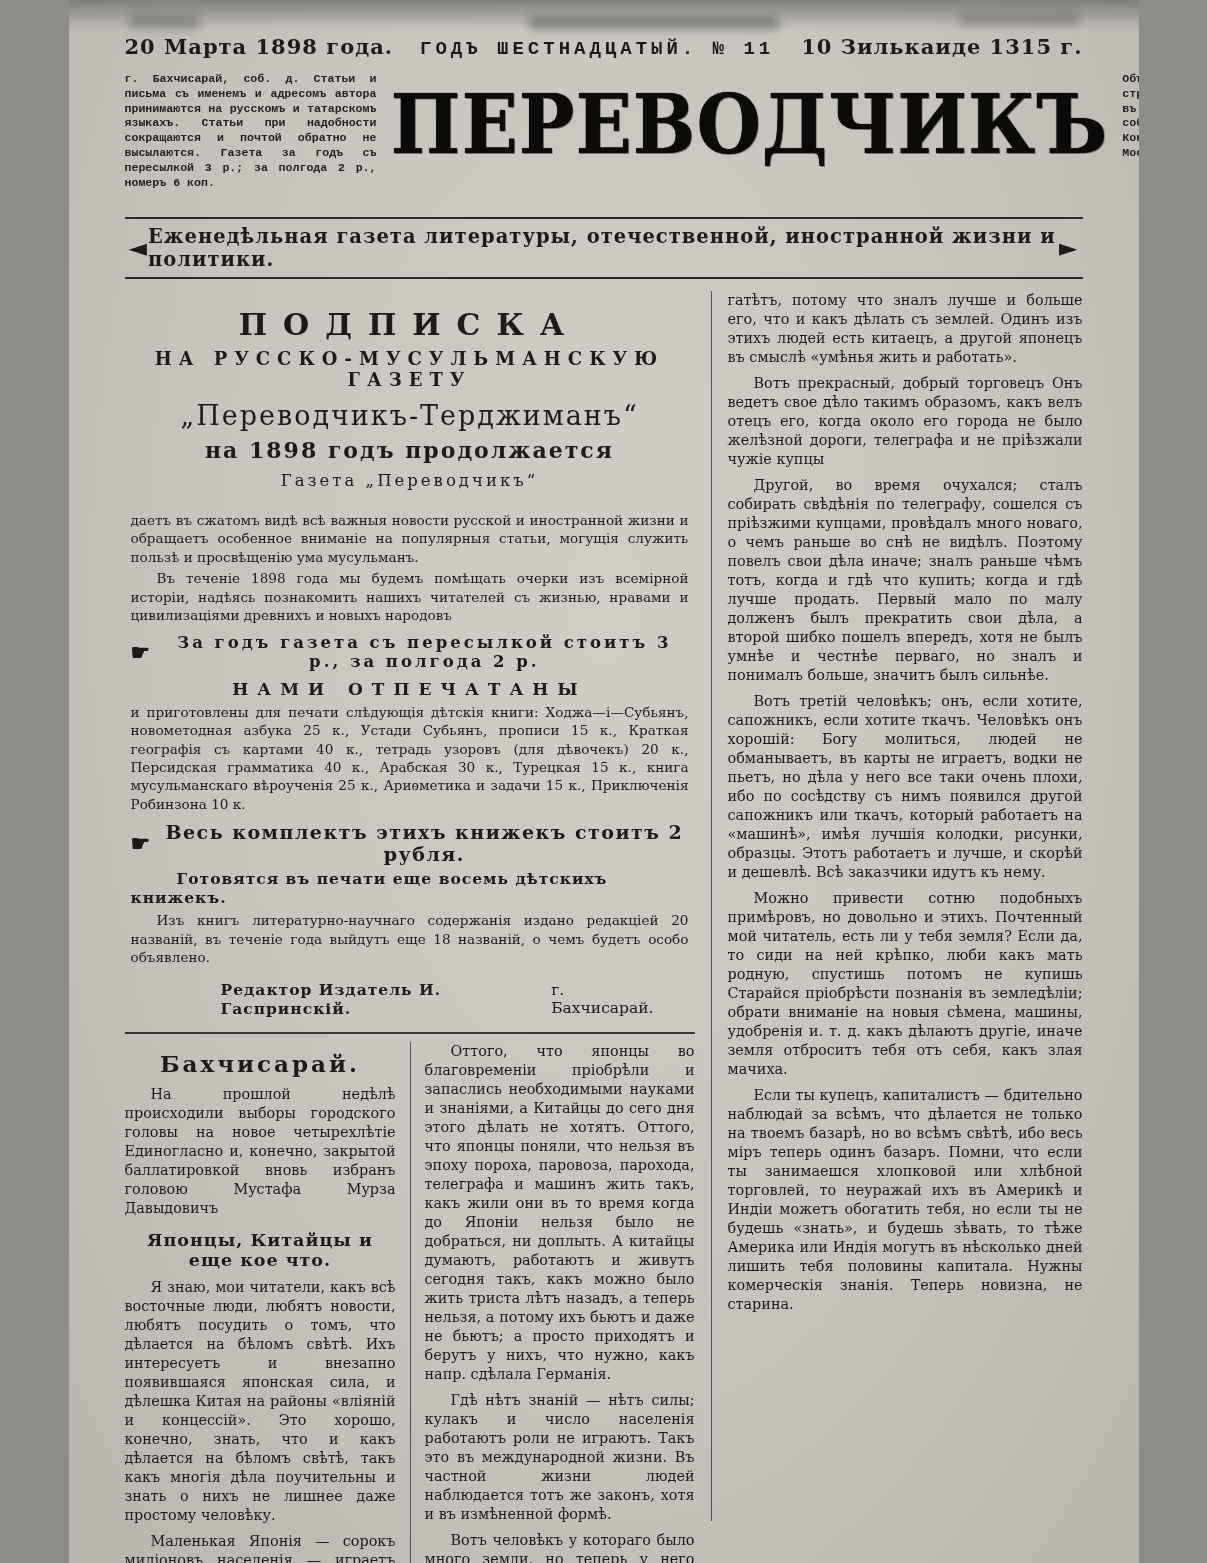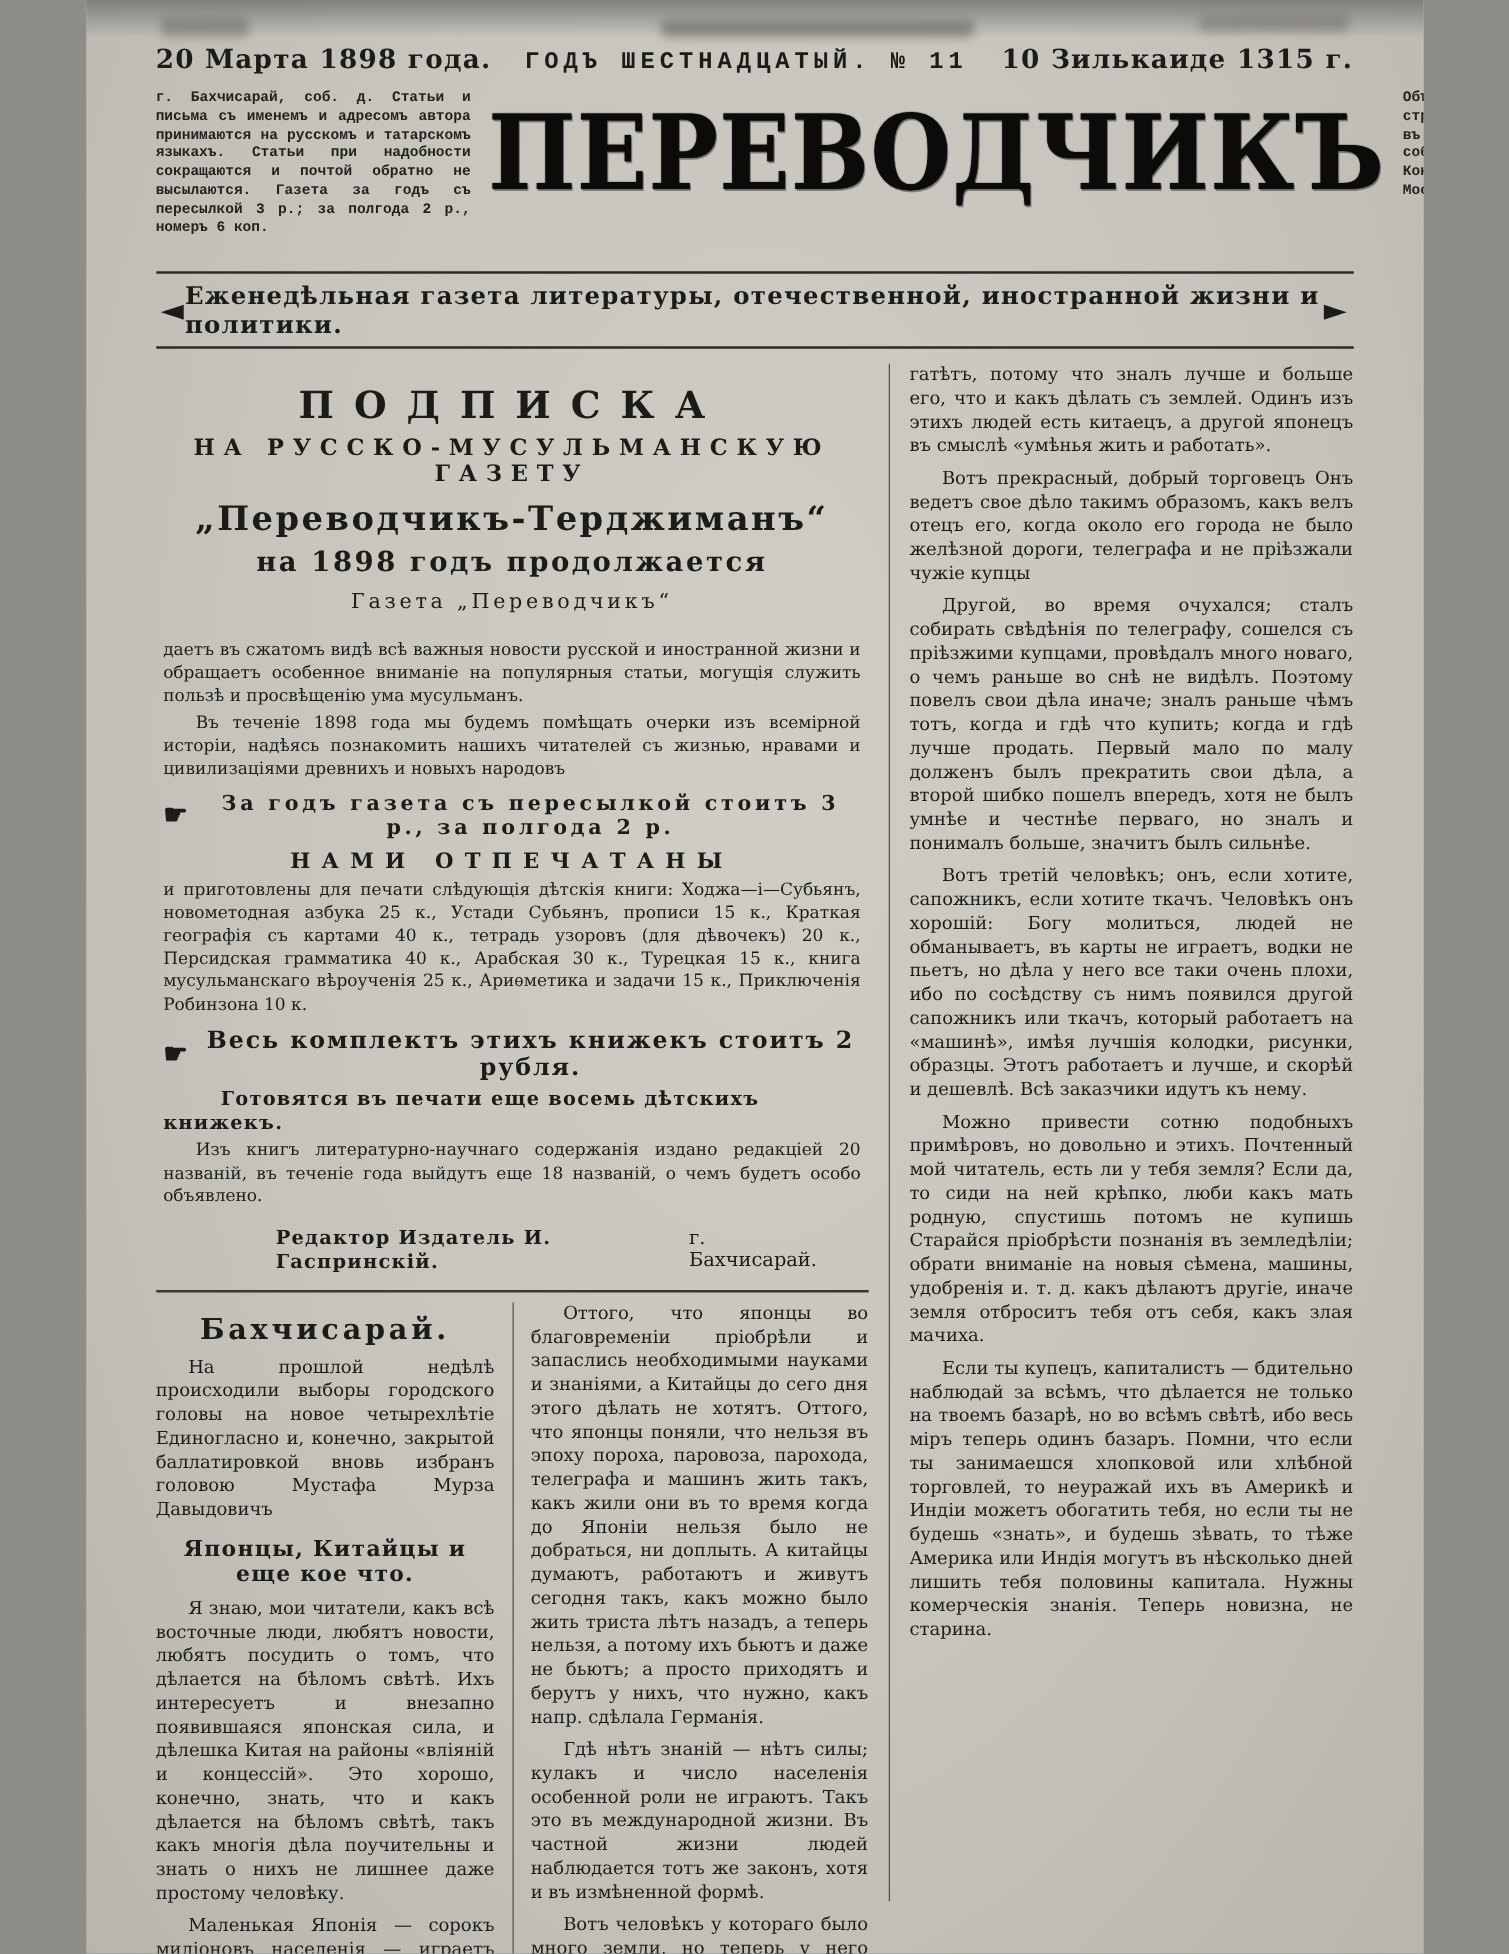--- a/index.html
+++ b/index.html
@@ -74,21 +74,21 @@
     min-height:1230px;
   }
 
   
   .subscription{
     border-bottom:2px solid #3a3833;
     padding:6px 6px 12px 6px;
   }
   .sub-h1{ margin:10px 0 6px 0; text-align:center; font-size:30px; font-weight:bold; letter-spacing:16px; }
   .sub-h2{ text-align:center; font-size:18px; font-weight:bold; letter-spacing:7px; margin-bottom:8px; }
-  .sub-h3{ text-align:center; font-size:27px; font-weight:bold; letter-spacing:2px; margin:10px 0 6px 0; }
+  .sub-h3{ text-align:center; font-size:27px; font-weight:normal; letter-spacing:2px; margin:10px 0 6px 0; }
   .sub-h4{ text-align:center; font-size:22px; font-weight:bold; letter-spacing:2px; margin-bottom:8px; }
   .sub-h5{ text-align:center; font-size:16.5px; letter-spacing:3px; margin:6px 0 21px 0; }
   .sub-p{ font-size:13.6px; line-height:1.36; text-align:justify; margin:3px 0; }
   .sub-p.indent{ text-indent:26px; }
   .line-strong{
     display:flex; align-items:center; gap:10px;
     font-weight:bold; margin:8px 0 4px 0;
   }
   .line-strong .txt{ flex:1; text-align:center; }
   .price-line .txt{ font-size:16.5px; letter-spacing:3px; }
@@ -178,21 +178,21 @@
         <div class="colA">
           <h2 class="art-h2">Бахчисарай.</h2>
           <p class="art">На прошлой недѣлѣ происходили выборы городского головы на новое четырехлѣтіе Единогласно и, конечно, закрытой баллатировкой вновь избранъ головою Мустафа Мурза Давыдовичъ</p>
           <h3 class="art-h3">Японцы, Китайцы и еще кое что.</h3>
           <p class="art">Я знаю, мои читатели, какъ всѣ восточные люди, любятъ новости, любятъ посудить о томъ, что дѣлается на бѣломъ свѣтѣ. Ихъ интересуетъ и внезапно появившаяся японская сила, и дѣлешка Китая на районы «вліяній и концессій». Это хорошо, конечно, знать, что и какъ дѣлается на бѣломъ свѣтѣ, такъ какъ многія дѣла поучительны и знать о нихъ не лишнее даже простому человѣку.</p>
           <p class="art">Маленькая Японія — сорокъ миліоновъ населенія — играетъ роль великой державы, вступаетъ въ число «цивилизованныхъ» народовъ, ибо почти всѣ европейскія государства, какъ на дняхъ Франція, отказались на ея территоріи отъ права на консульскій судъ, а громадный Китай — четыреста миліоновъ народа — не имѣетъ возрожать кому либо, пенсуючая даже Японіи. Отчего это?</p>
         </div>
 
         <div class="colB">
           <p class="art">Оттого, что японцы во благовременіи пріобрѣли и запаслись необходимыми науками и знаніями, а Китайцы до сего дня этого дѣлать не хотятъ. Оттого, что японцы поняли, что нельзя въ эпоху пороха, паровоза, парохода, телеграфа и машинъ жить такъ, какъ жили они въ то время когда до Японіи нельзя было не добраться, ни доплыть. А китайцы думаютъ, работаютъ и живутъ сегодня такъ, какъ можно было жить триста лѣтъ назадъ, а теперь нельзя, а потому ихъ бьютъ и даже не бьютъ; а просто приходятъ и берутъ у нихъ, что нужно, какъ напр. сдѣлала Германія.</p>
-          <p class="art">Гдѣ нѣтъ знаній — нѣтъ силы; кулакъ и число населенія особенной роли не играютъ. Такъ это въ международной жизни. Въ частной жизни людей наблюдается тотъ же законъ, хотя и въ измѣненной формѣ.</p>
+          <p class="art">Гдѣ нѣтъ знаній — нѣтъ силы; кулакъ и число населенія работаютъ роли не играютъ. Такъ это въ международной жизни. Въ частной жизни людей наблюдается тотъ же законъ, хотя и въ измѣненной формѣ.</p>
           <p class="art">Вотъ человѣкъ у котораго было много земли, но теперь у него осталось очень мало; земля недовала ему достаточно дохода т. е. онъ неумѣлъ ихъ извлекать, неумѣлъ скромно жить и потому «продавалъ» землю и кушалъ. Другой у него купилъ, завелъ лучшее хозяйство и подъ носомъ у него началъ бо-</p>
         </div>
 
       </div>
     </div>
 
     <div class="col3">
       <p class="art no-indent">гатѣтъ, потому что зналъ лучше и больше его, что и какъ дѣлать съ землей. Одинъ изъ этихъ людей есть китаецъ, а другой японецъ въ смыслѣ «умѣнья жить и работать».</p>
       <p class="art">Вотъ прекрасный, добрый торговецъ Онъ ведетъ свое дѣло такимъ образомъ, какъ велъ отецъ его, когда около его города не было желѣзной дороги, телеграфа и не пріѣзжали чужіе купцы</p>
       <p class="art">Другой, во время очухался; сталъ собирать свѣдѣнія по телеграфу, сошелся съ пріѣзжими купцами, провѣдалъ много новаго, о чемъ раньше во снѣ не видѣлъ. Поэтому повелъ свои дѣла иначе; зналъ раньше чѣмъ тотъ, когда и гдѣ что купить; когда и гдѣ лучше продать. Первый мало по малу долженъ былъ прекратить свои дѣла, а второй шибко пошелъ впередъ, хотя не былъ умнѣе и честнѣе перваго, но зналъ и понималъ больше, значитъ былъ сильнѣе.</p>

